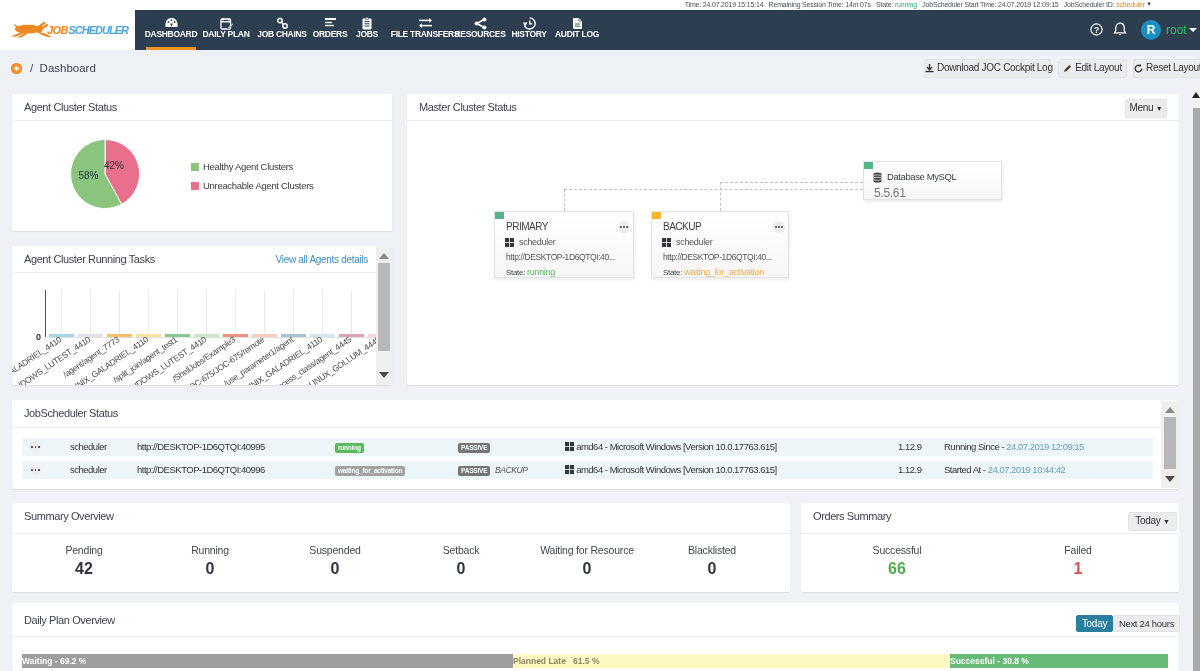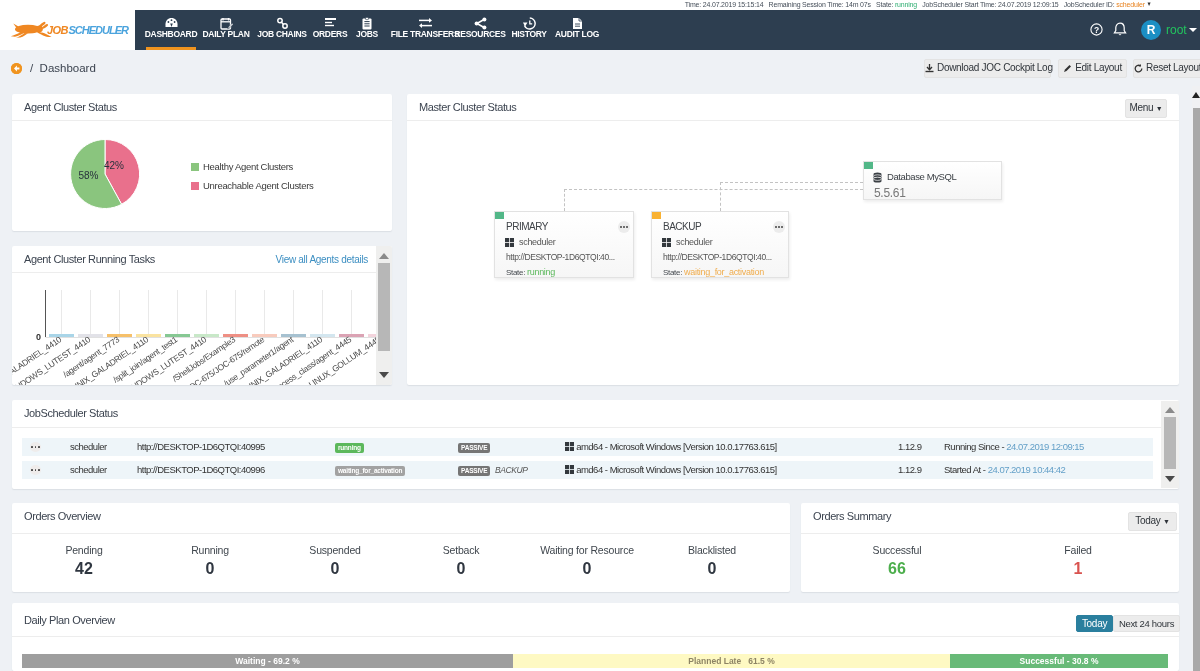--- a/index.html
+++ b/index.html
@@ -69,21 +69,21 @@
 #cardE { left:12px; top:503px; width:778px; height:89px; }
 #cardE .hd, #cardF .hd { height:31px; }
 .ocol { position:absolute; top:41px; width:100px; text-align:center; }
 .ocol .l { font-size:10.5px; letter-spacing:-0.2px; color:#40474e; }
 .ocol .n { font-size:16px; font-weight:bold; color:#2f3640; margin-top:4px; }
 #cardF { left:801px; top:503px; width:378px; height:89px; }
 
 #cardG { left:12px; top:603px; width:1167px; height:68px; }
 #cardG .hd { height:34px; }
 #cardG .hd .t { top:11px; }
-.dseg { position:absolute; top:51px; height:14px; font-size:8.5px; font-weight:bold; line-height:14px; text-align:center; color:#fff; }
+.dseg { position:absolute; top:51px; height:14px; font-size:8.5px; font-weight:bold; line-height:14px; color:#fff; }
 
 #pagesb { position:absolute; left:1192px; top:86px; width:8px; height:585px; background:#f0f1f3; }
 #pagesb .th { position:absolute; left:1px; width:7px; top:22px; height:563px; background:#a9a9a9; }
 </style>
 </head>
 <body>
 <div id="topstrip">
     <span class="in">Time: 24.07.2019 15:15:14&nbsp;&nbsp;&nbsp;Remaining Session Time: 14m 07s&nbsp;&nbsp;&nbsp;State: <span class="grn">running</span>&nbsp;&nbsp;&nbsp;JobScheduler Start Time: 24.07.2019 12:09:15&nbsp;&nbsp;&nbsp;JobScheduler ID: <span class="org">scheduler</span> <span style="font-size:6px;color:#333;vertical-align:1px;">▼</span></span>
   </div>
 
@@ -398,21 +398,21 @@
   </div>
   <div class="sbar" style="left:1149px; top:1px; width:18px; height:87px;">
     <div class="up" style="top:6px; left:4px;"></div>
     <div class="thumb" style="top:16px; height:52px; width:12px; left:3px;"></div>
     <div class="dn" style="bottom:6px; left:4px;"></div>
   </div>
 </div>
 
 <div class="card" id="cardE">
   <div class="hd">
-      <div class="t">Orders Overview</div>
+      <div class="t">Summary Overview</div>
     </div>
   <div class="ocol" style="left:22px;">
       <div class="l">Pending</div>
       <div class="n">42</div>
     </div>
   <div class="ocol" style="left:148px;">
       <div class="l">Running</div>
       <div class="n">0</div>
     </div>
   <div class="ocol" style="left:273px;">

